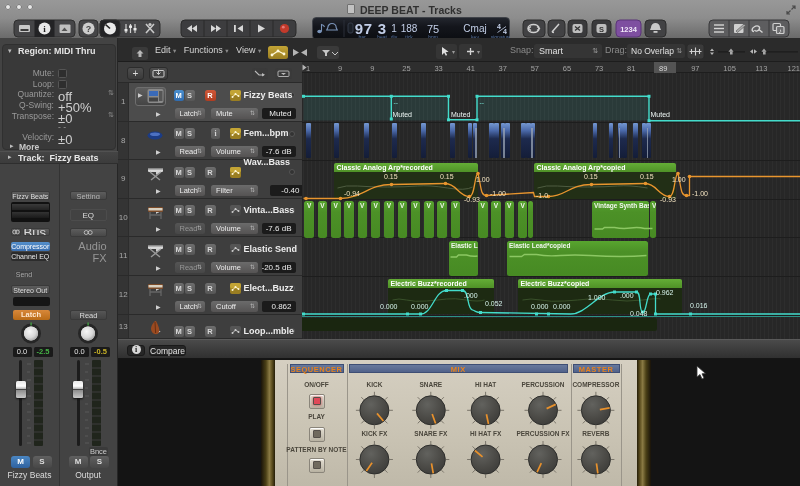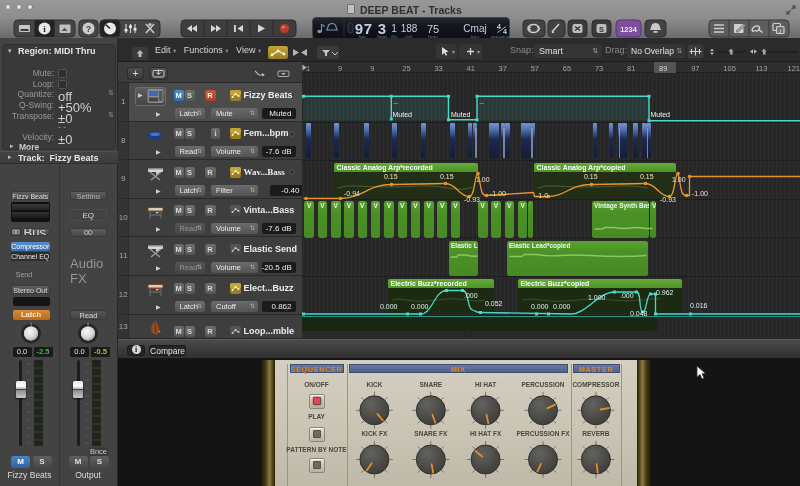--- a/index.html
+++ b/index.html
@@ -296,21 +296,21 @@
   <div class="abs" style="left:11px;top:456px;width:19px;height:12px;border-radius:3px;background:linear-gradient(#4a86c2,#2f62a0);color:#fff;font-size:8px;font-weight:bold;text-align:center;line-height:12px;">M</div>
   <div class="abs" style="left:32.5px;top:456px;width:19px;height:12px;border-radius:3px;background:linear-gradient(#606060,#474747);color:#ddd;font-size:8px;font-weight:bold;text-align:center;line-height:12px;">S</div>
   <div class="abs" style="left:0;top:470px;width:59px;text-align:center;color:#dcdcdc;font-size:8.5px;">Fizzy Beats</div>
   
   <div class="cbtn" style="left:70px;top:190.5px;width:36.5px;height:9px;line-height:9px;font-size:7.5px;color:#b5b5b5;">Setting</div>
   <div class="cbtn" style="left:70px;top:208.5px;width:36.5px;height:12px;line-height:12px;font-size:8px;background:#424242;border-color:#4c4c4c;">EQ</div>
   <div class="cbtn" style="left:70px;top:228px;width:36.5px;height:9px;"></div><svg class="abs" style="left:70px;top:228px" width="36.5" height="9">
       <circle cx="16.2" cy="4.5" r="2" fill="none" stroke="#ccc" stroke-width="0.8"></circle>
       <circle cx="20.2" cy="4.5" r="2" fill="none" stroke="#ccc" stroke-width="0.8"></circle>
     </svg>
-  <div class="abs" style="left:70px;top:256px;width:36.5px;text-align:left;color:#969696;font-size:13px;">Audio FX</div>
+  <div class="abs" style="left:70px;top:240px;width:36.5px;text-align:right;color:#969696;font-size:11px;">Audio FX</div>
   <div class="cbtn" style="left:70px;top:310px;width:37px;height:10px;line-height:10px;font-size:7.5px;background:linear-gradient(#565656,#434343);">Read</div>
   <svg class="abs" style="left:73px;top:322px;" width="30" height="24">
     <circle cx="15" cy="11.5" r="10" fill="#262626"></circle>
     <rect x="14.4" y="0.5" width="1.4" height="3" fill="#44a044"></rect>
     <circle cx="15" cy="11.5" r="7" fill="#e8e8e8"></circle>
     <circle cx="15" cy="11.5" r="7" fill="url(#kng)"></circle>
   </svg>
   <div class="abs" style="left:70px;top:347px;width:19px;height:9.5px;background:#1a1a1a;border-radius:1.5px;color:#e0e0e0;font-size:7.5px;text-align:center;line-height:9.5px;">0.0</div>
   <div class="abs" style="left:91px;top:347px;width:19px;height:9.5px;background:#1a1a1a;border-radius:1.5px;color:#c8b227;font-size:7.5px;font-weight:bold;text-align:center;line-height:9.5px;">-0.5</div>
   <div class="abs" style="left:76.5px;top:360px;width:3px;height:86px;background:#1c1c1c;border-radius:1.5px;"></div>
@@ -445,21 +445,21 @@
       <div class="ms" style="left:184.5px;top:166.7px;width:10px;">S</div>
       <div class="ms" style="left:204.5px;top:166.7px;width:11px;">R</div>
       <svg class="abs" style="left:230px;top:166.7px" width="11" height="11">
         <rect width="11" height="11" rx="2" fill="#9a7e22"></rect>
         <rect width="11" height="5.5" rx="2" fill="#c3a435"></rect>
         <path d="M2.5 7 L5.5 4 L8.5 6" stroke="#fff8d8" stroke-width="0.9" fill="none"></path>
         <circle cx="2.5" cy="7" r="1" fill="#fff8d8"></circle>
         <circle cx="5.5" cy="4" r="1" fill="#fff8d8"></circle>
         <circle cx="8.5" cy="6" r="1" fill="#fff8d8"></circle>
       </svg>
-      <div class="rowname" style="left:243.5px;top:167px;font-family:Liberation Serif, serif;">Wav...Bass</div>
+      <div class="rowname" style="left:243.5px;top:157px;">Wav...Bass</div>
       <div class="abs" style="left:288.5px;top:169.2px;width:6px;height:6px;border-radius:50%;background:#333;border:1px solid #555;box-sizing:border-box;"></div>
       <div class="abs" style="left:156px;top:186.7px;color:#cfcfcf;font-size:6px;">▶</div>
       <div class="drop" style="left:174.5px;top:184.7px;width:30px;">Latch<span class="ar">⇅</span></div>
       <div class="drop" style="left:211px;top:184.7px;width:46.5px;">Filter<span class="ar">⇅</span></div>
       <div class="val" style="left:261.5px;top:184.7px;width:34px;margin-left:8px;">-0.40</div>
       <div class="abs" style="left:118px;top:236.4px;width:183.5px;height:1px;background:#2a2a2a;"></div>
       <div class="abs" style="left:118px;top:198.8px;width:10.5px;height:38.599999999999994px;color:#a8a8a8;font-size:8px;text-align:center;line-height:38.599999999999994px;">10</div>
       <div class="abs" style="left:156px;top:206.8px;color:#cfcfcf;font-size:6px;">▶</div>
       <svg class="abs" style="left:147px;top:203.8px" width="17" height="16">
         <rect x="1" y="3" width="15" height="5" rx="1" fill="#7a4a28"></rect>

